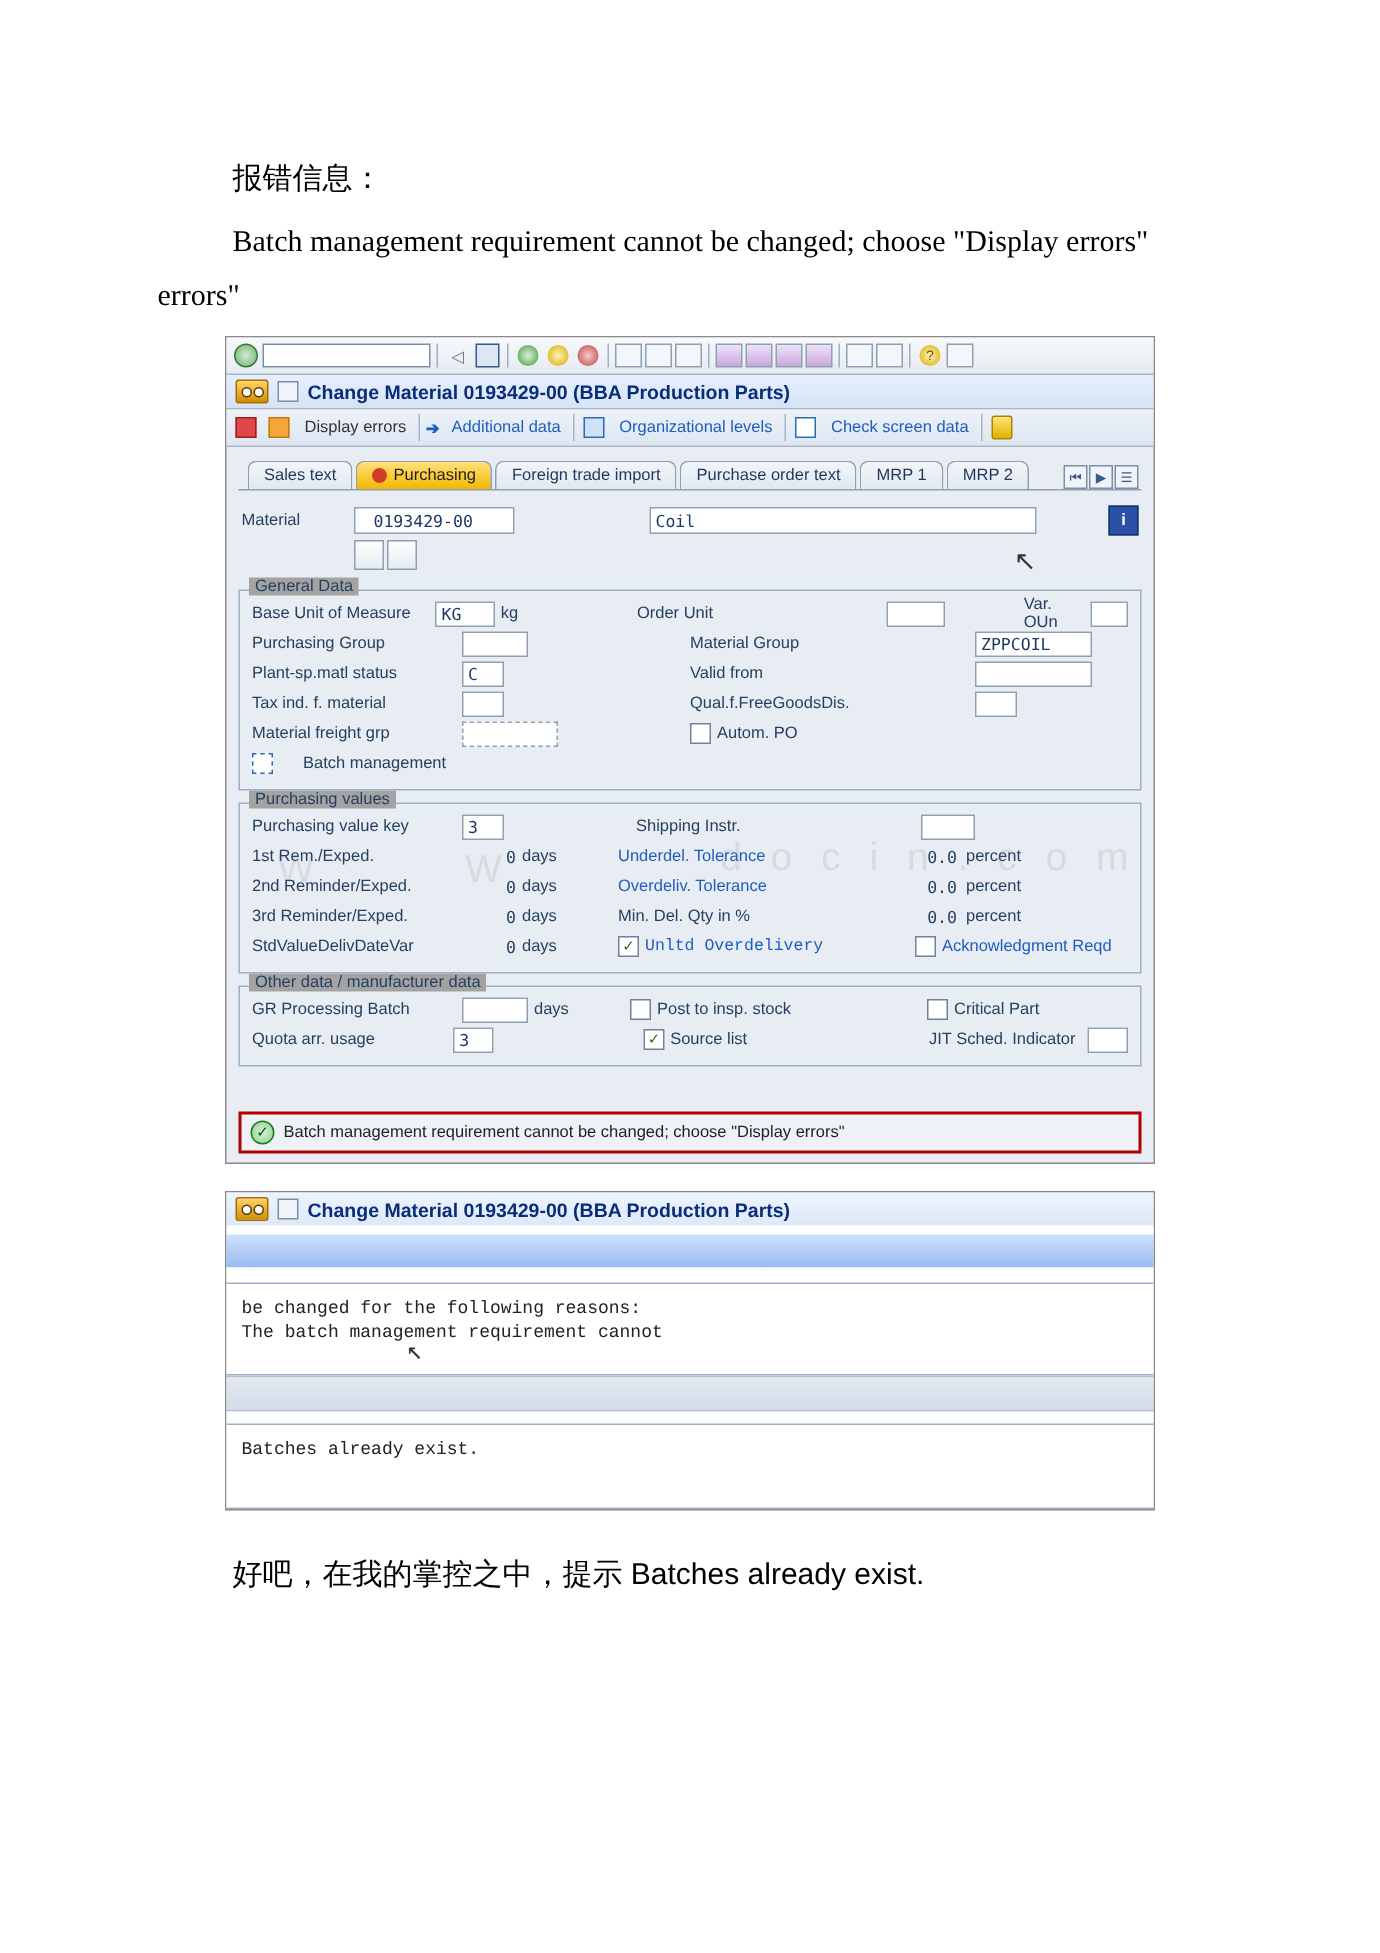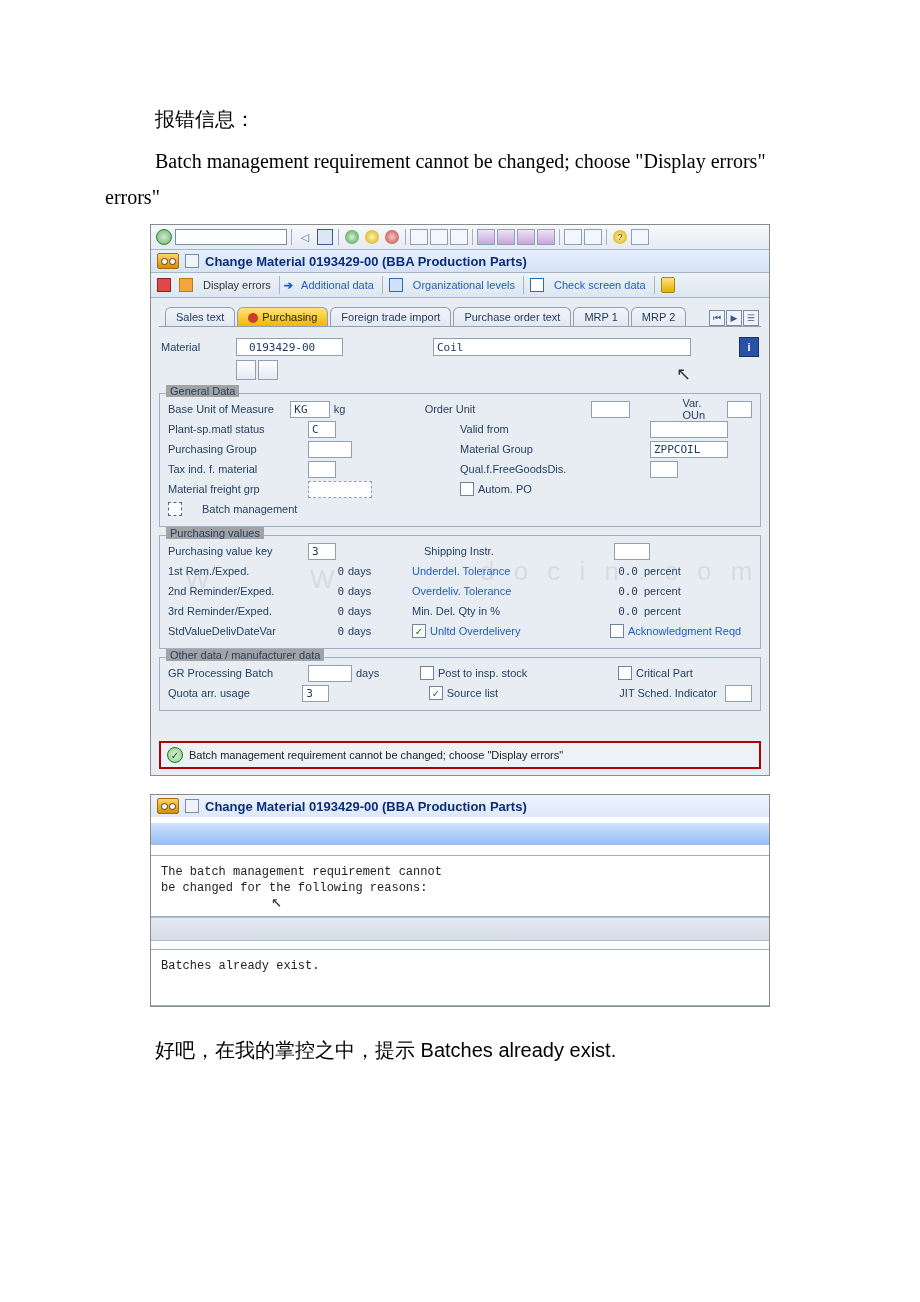--- a/index.html
+++ b/index.html
@@ -338,34 +338,34 @@
           <span class="gunit">kg</span>
           <span style="width:60px;"></span>
           <span class="gmidlbl">Order Unit</span>
           <span class="gval"></span>
           <span style="width:60px;"></span>
           <span class="plaintxt">Var. OUn</span>
           <span style="width:6px;"></span>
           <span class="gval" style="width:20px;"></span>
         </div>
         <div class="grow">
+          <span class="glbl">Purchasing Group</span>
+          <span class="gval"></span>
+          <span class="gunit"></span>
+            <span style="width:60px;"></span>
+          <span class="gmidlbl">Material Group</span>
+          <span class="gval" style="width:70px;">ZPPCOIL</span>
+        </div>
+        <div class="grow">
           <span class="glbl">Plant-sp.matl status</span>
           <span class="gval" style="width:20px;">C</span>
           <span class="gunit"></span>
             <span style="width:76px;"></span>
           <span class="gmidlbl">Valid from</span>
           <span class="gval" style="width:70px;"></span>
-        </div>
-        <div class="grow">
-          <span class="glbl">Purchasing Group</span>
-          <span class="gval"></span>
-          <span class="gunit"></span>
-            <span style="width:60px;"></span>
-          <span class="gmidlbl">Material Group</span>
-          <span class="gval" style="width:70px;">ZPPCOIL</span>
         </div>
         <div class="grow">
           <span class="glbl">Tax ind. f. material</span>
           <span class="gval" style="width:20px;"></span>
           <span class="gunit"></span>
             <span style="width:76px;"></span>
           <span class="gmidlbl">Qual.f.FreeGoodsDis.</span>
           <span class="gval" style="width:20px;"></span>
         </div>
         <div class="grow">
@@ -421,21 +421,21 @@
           <span class="gmidlbl">Min. Del. Qty in %</span>
           <span class="gnum">0.0</span>
           <span class="plaintxt" style="padding-left:6px;">percent</span>
         </div>
         <div class="grow">
           <span class="glbl">StdValueDelivDateVar</span>
           <span class="gnum">0</span>
           <span class="gunit">days</span>
           <span style="width:20px;"></span>
           <span class="chk checked"></span>
-          <span class="gmidlbl link" style="width:180px;padding-left:4px;">Unltd Overdelivery</span>
+          <span class="gmidlbl link" style="width:180px;padding-left:4px;font-family:Liberation Mono, monospace;">Unltd Overdelivery</span>
           <span class="chk"></span>
           <span class="plaintxt" style="padding-left:4px;color:#1f5dbe;">Acknowledgment Reqd</span>
         </div>
       </div>
 
       <div class="groupbox">
         <div class="legend">Other data / manufacturer data</div>
         <div class="grow">
           <span class="glbl">GR Processing Batch</span>
           <span class="gval" style="width:36px;"></span>
@@ -471,22 +471,22 @@
           <span></span>
           <span></span>
         </span>
       <span class="sm-box"></span>
       <span class="t">Change Material 0193429-00 (BBA Production Parts)</span>
     </div>
     <div style="height:6px;background:#fff;"></div>
     <div class="bluebar"></div>
     <div style="height:10px;background:#fff;"></div>
     <div class="txtpane">
+      <div>be changed for the following reasons:</div>
       <div>The batch management requirement cannot</div>
-      <div>be changed for the following reasons:</div>
       <span class="cursor" style="left:120px;bottom:2px;">↖</span>
     </div>
     <div class="graybar"></div>
     <div style="height:8px;background:#fff;"></div>
     <div class="txtpane short">
       <div>Batches already exist.</div>
     </div>
   </div>
 
   <p class="doc-text" style="margin-top:24px;">好吧，在我的掌控之中，提示 Batches already exist.</p>

